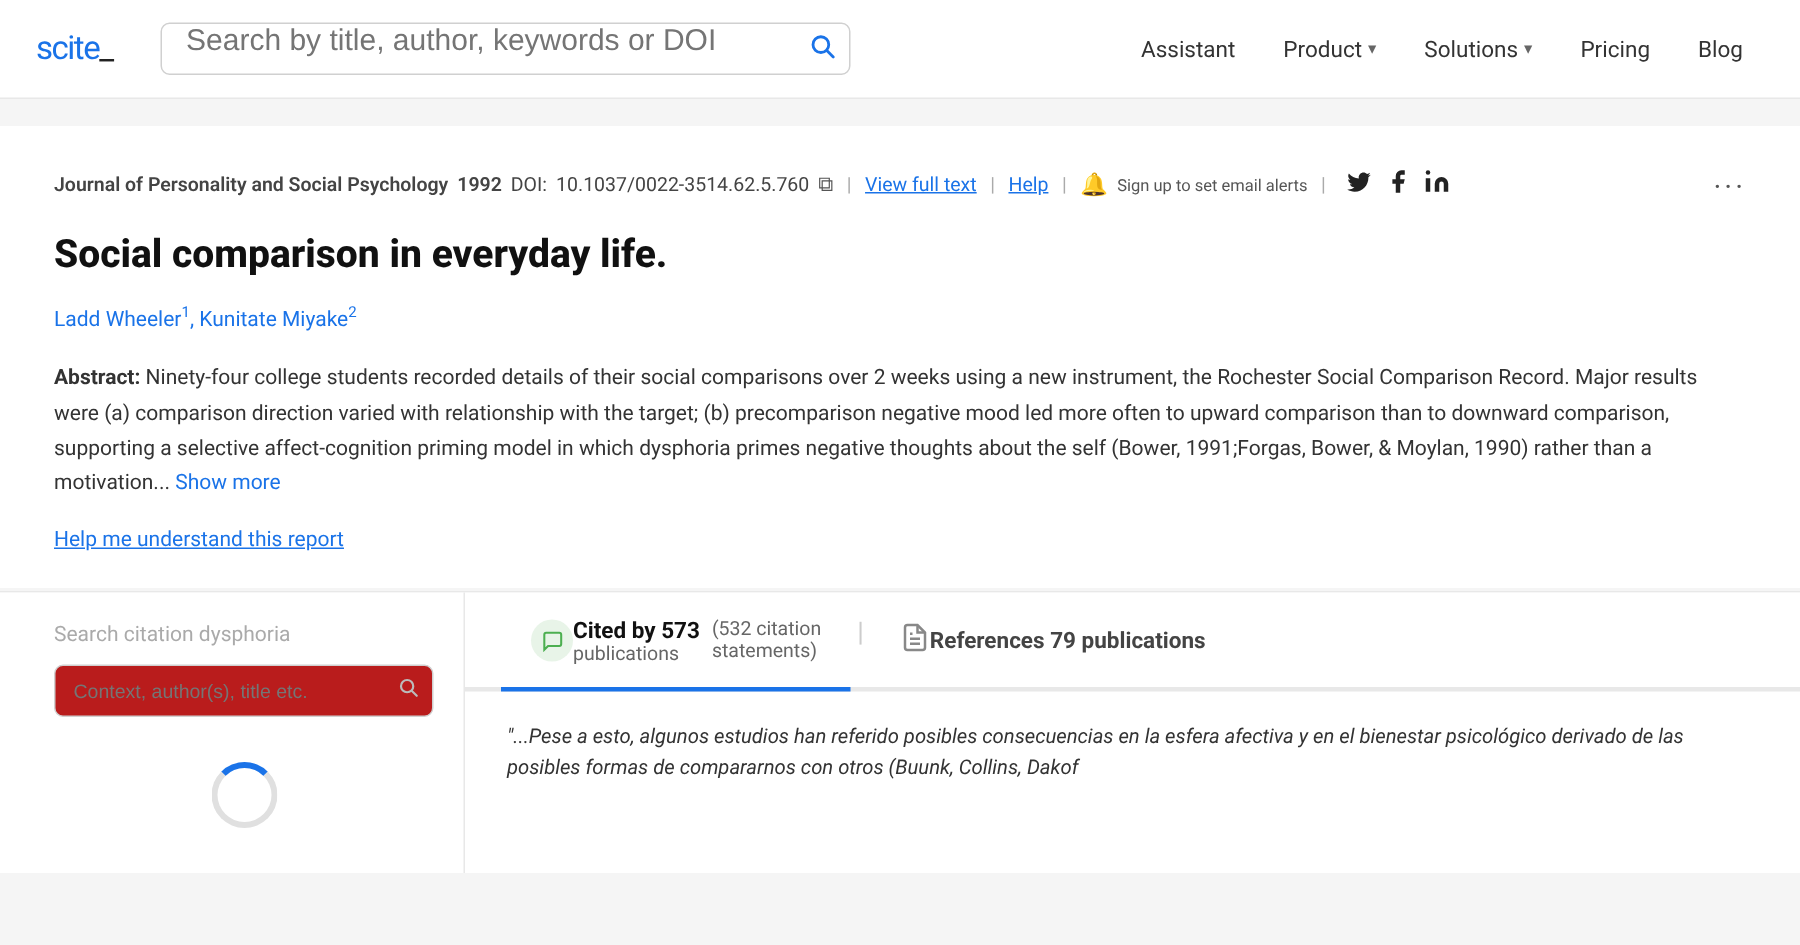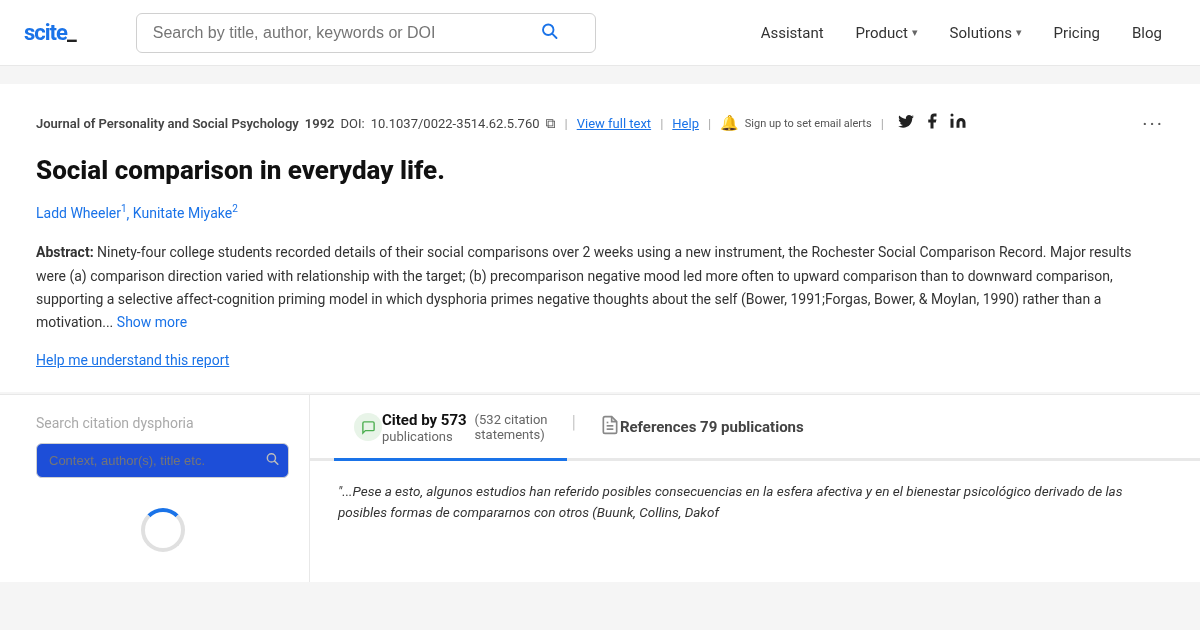--- a/index.html
+++ b/index.html
@@ -15,41 +15,40 @@
       background: #fff;
       border-bottom: 1px solid #e8e8e8;
       display: flex;
       align-items: center;
       padding: 0 24px;
       height: 66px;
       gap: 20px;
     }
     .logo {
       font-size: 22px;
-      font-weight: 700;
+      font-weight: 400;
       color: #1a73e8;
       letter-spacing: -1px;
       margin-right: 12px;
       white-space: nowrap;
     }
     .logo span { color: #222; }
     .search-bar {
       flex: 1;
       max-width: 460px;
       position: relative;
     }
     .search-bar input {
       width: 100%;
       border: 1.5px solid #d0d0d0;
       border-radius: 6px;
-      padding: 10px 40px 10px 16px;
-      font-size: 16px;
+      padding: 0 40px 10px 16px;
+      font-size: 20px;
       color: #444;
       outline: none;
-      margin-left: 28px;
     }
     .search-icon-btn {
       position: absolute;
       right: 10px;
       top: 50%;
       transform: translateY(-50%);
       background: none;
       border: none;
       cursor: pointer;
       color: #1a73e8;
@@ -171,21 +170,21 @@
       width: 100%;
     }
     .citation-search-input input {
       width: 100%;
       border: 1.5px solid #d0d0d0;
       border-radius: 6px;
       padding: 9px 36px 9px 12px;
       font-size: 13px;
       color: #bbb;
       outline: none;
-      background: #1d4ed8;
+      background: #b91c1c;
     }
     .citation-search-input .search-sm-icon {
       position: absolute;
       right: 10px;
       top: 50%;
       transform: translateY(-50%);
       color: #bbb;
       font-size: 14px;
     }
 

